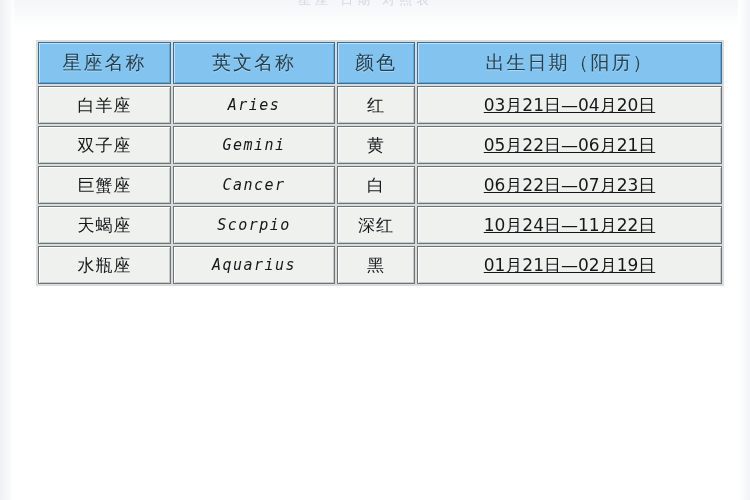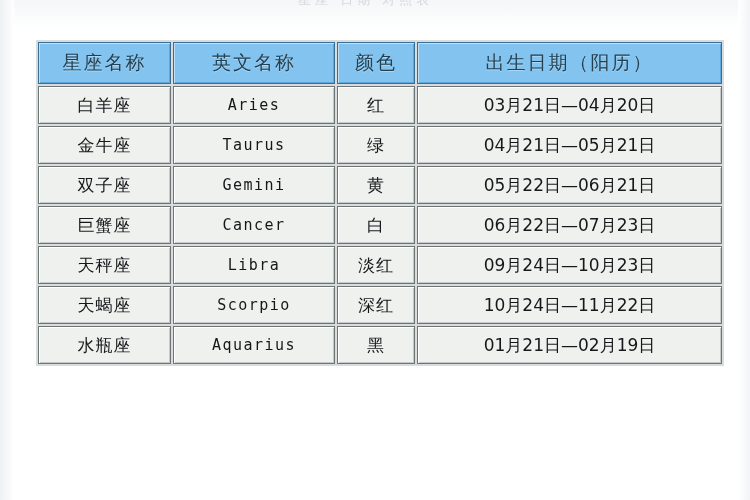--- a/index.html
+++ b/index.html
@@ -88,23 +88,23 @@
   }
 
   
   col.c-name  { width: 133px; }
   col.c-en    { width: 162px; }
   col.c-color { width: 78px;  }
   col.c-date  { width: 305px; }
 
   td.cell-name  { font-size: 17px; letter-spacing: 1px; }
   td.cell-en    { font-family: "DejaVu Sans Mono", "Liberation Mono", monospace;
-                  font-size: 15px; letter-spacing: 1.5px; }
+                  font-size: 15px; letter-spacing: 1.5px; font-style: italic; }
   td.cell-color { font-size: 17px; letter-spacing: 1px; }
-  td.cell-date  { font-size: 17px; letter-spacing: 0px; }
+  td.cell-date  { font-size: 17px; letter-spacing: 0px; text-decoration: underline; }
 
   
   #zodiac-table { filter: blur(0.22px); }
   #title-remnant { filter: blur(0.5px); }
 </style>
 </head>
 <body>
 
 <div id="page-wrap">
 
@@ -129,42 +129,30 @@
       </tr>
     </thead>
     <tbody id="table-body">
         <tr>
           <td class="cell-name">白羊座</td>
           <td class="cell-en">Aries</td>
           <td class="cell-color">红</td>
           <td class="cell-date">03月21日—04月20日</td>
         </tr>
         <tr>
-          <td class="cell-name">金牛座</td>
-          <td class="cell-en">Taurus</td>
-          <td class="cell-color">绿</td>
-          <td class="cell-date">04月21日—05月21日</td>
-        </tr>
-        <tr>
           <td class="cell-name">双子座</td>
           <td class="cell-en">Gemini</td>
           <td class="cell-color">黄</td>
           <td class="cell-date">05月22日—06月21日</td>
         </tr>
         <tr>
           <td class="cell-name">巨蟹座</td>
           <td class="cell-en">Cancer</td>
           <td class="cell-color">白</td>
           <td class="cell-date">06月22日—07月23日</td>
-        </tr>
-        <tr>
-          <td class="cell-name">天秤座</td>
-          <td class="cell-en">Libra</td>
-          <td class="cell-color">淡红</td>
-          <td class="cell-date">09月24日—10月23日</td>
         </tr>
         <tr>
           <td class="cell-name">天蝎座</td>
           <td class="cell-en">Scorpio</td>
           <td class="cell-color">深红</td>
           <td class="cell-date">10月24日—11月22日</td>
         </tr>
         <tr>
           <td class="cell-name">水瓶座</td>
           <td class="cell-en">Aquarius</td>

